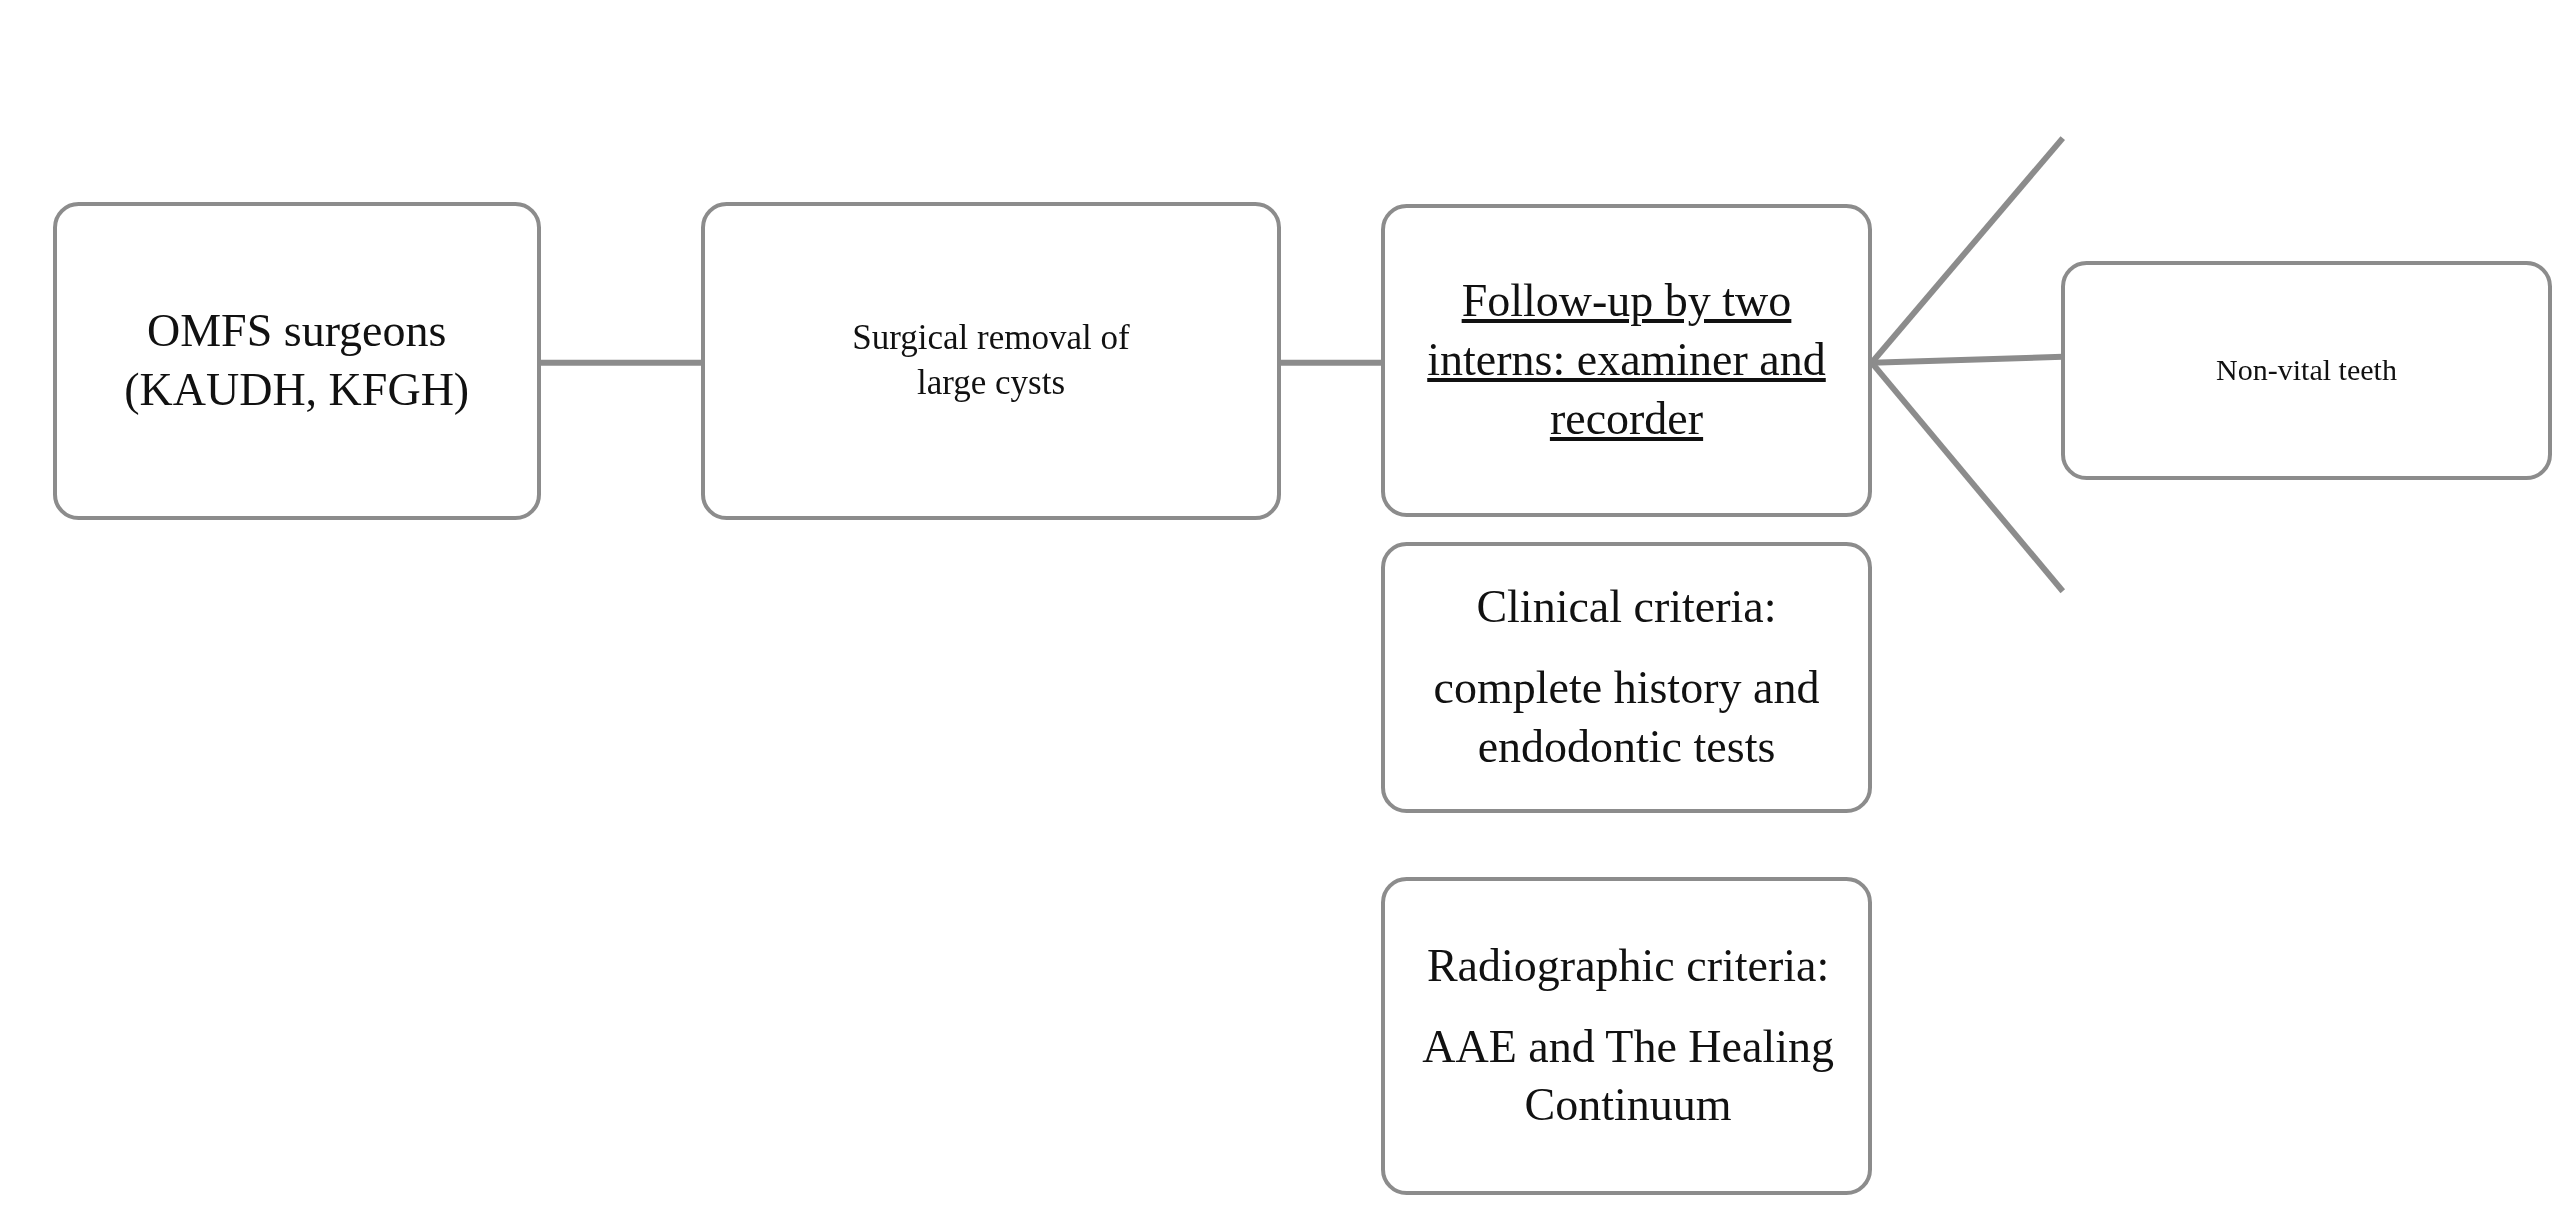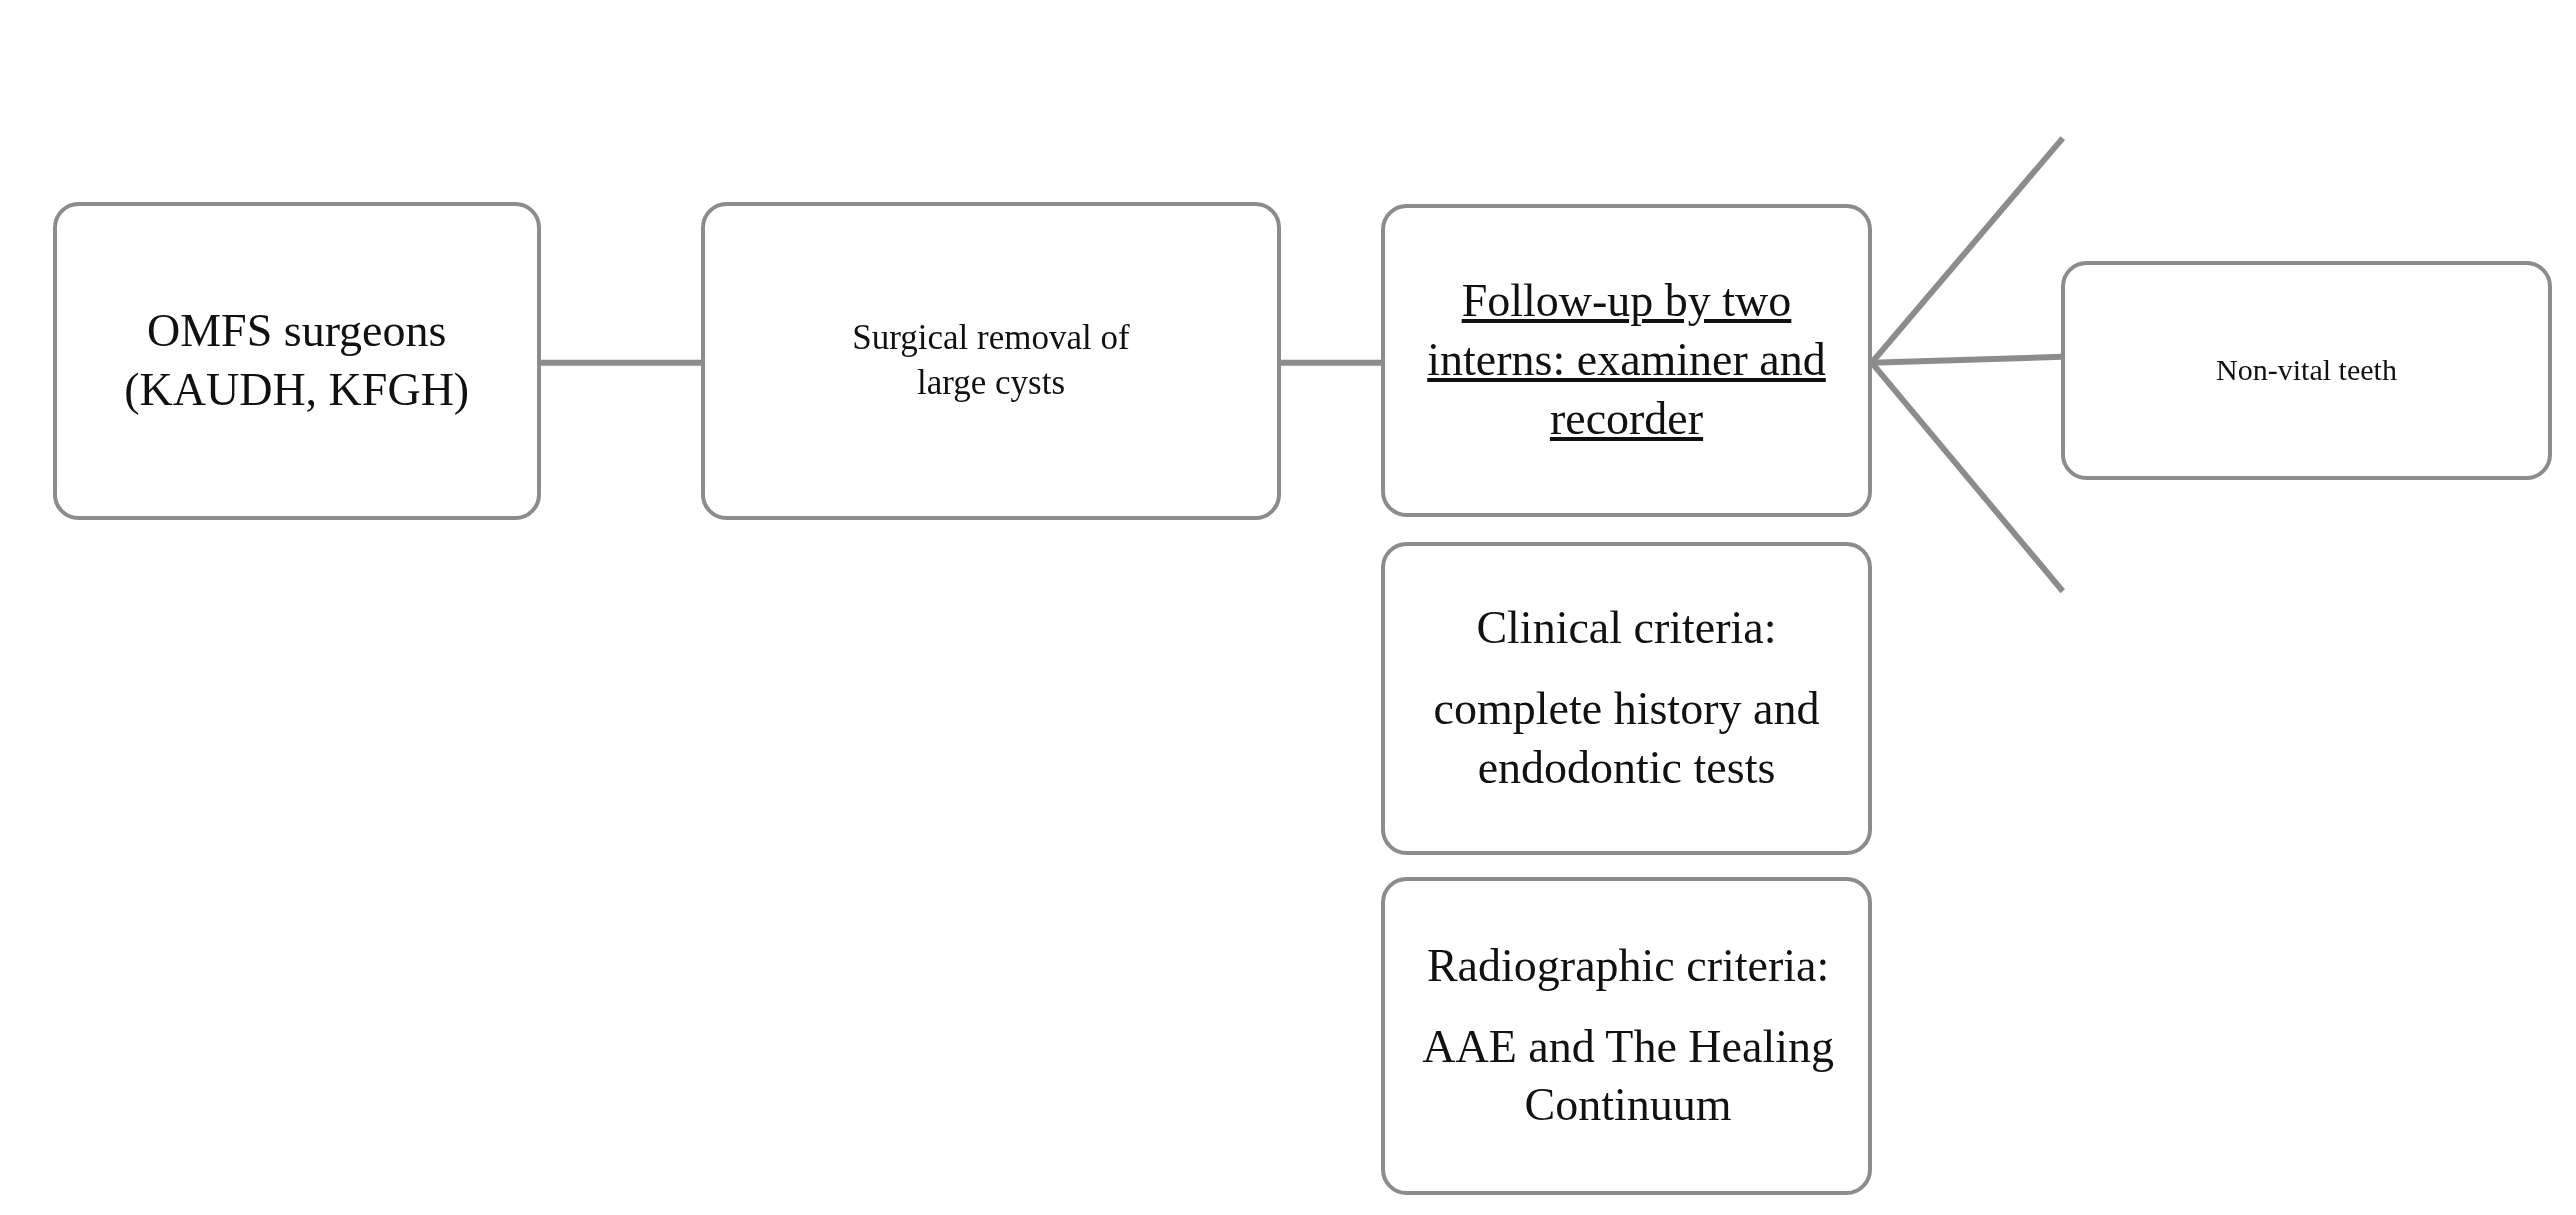--- a/index.html
+++ b/index.html
@@ -40,21 +40,21 @@
   .node .sub {
     display: block;
     margin-top: 22px;
     white-space: pre-line;
     text-align: center;
   }
   
   #node-omfs        { left: 16.7px;   top: 202px;  width: 488px;  height: 318px; font-size: 46px; margin-left: 36px; }
   #node-removal     { left: 701px;  top: 202px;  width: 580px;  height: 318px; font-size: 35px; }
   #node-followup    { left: 1381px; top: 204px;  width: 491px;  height: 313px; font-size: 46px; text-decoration: underline; }
-  #node-clinical    { left: 1381px; top: 542px;  width: 491px;  height: 313px; font-size: 46px; }
+  #node-clinical    { left: 1381px; top: 542px;  width: 491px;  height: 271px; font-size: 46px; }
   #node-radiographic{ left: 1381px; top: 877px;  width: 491px;  height: 318px; font-size: 46px; padding-left: 17px; }
   #node-vital       { left: 2061px; top: 14.8px;   width: 491px;  height: 217px; font-size: 46px; }
   #node-nonvital    { left: 2061px; top: 261px;  width: 491px;  height: 219px; font-size: 30px; }
 
   
   #edges {
     position: absolute;
     left: 0;
     top: 0;
     width: 2576px;

